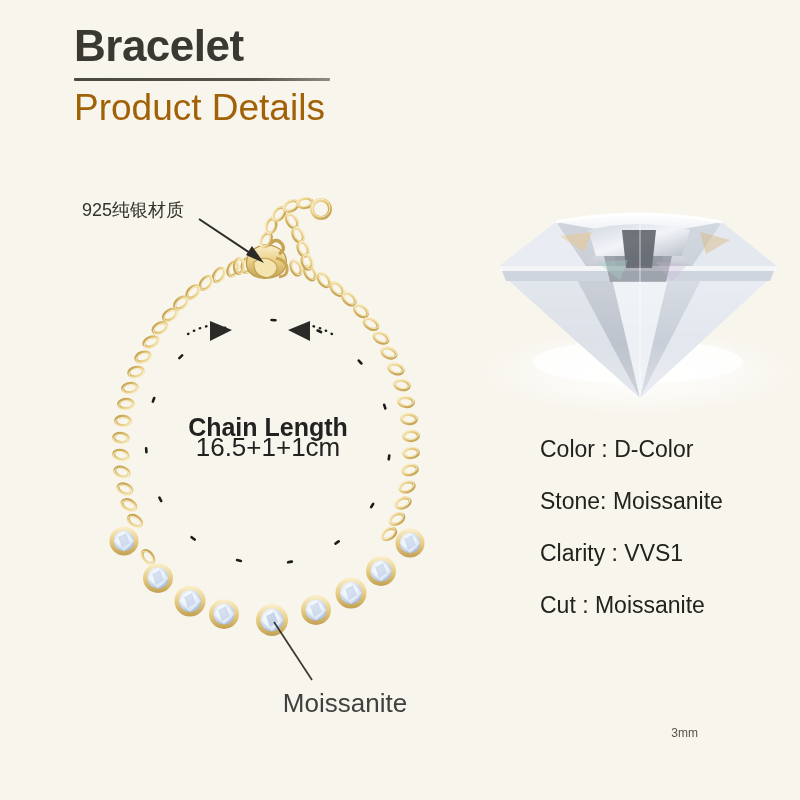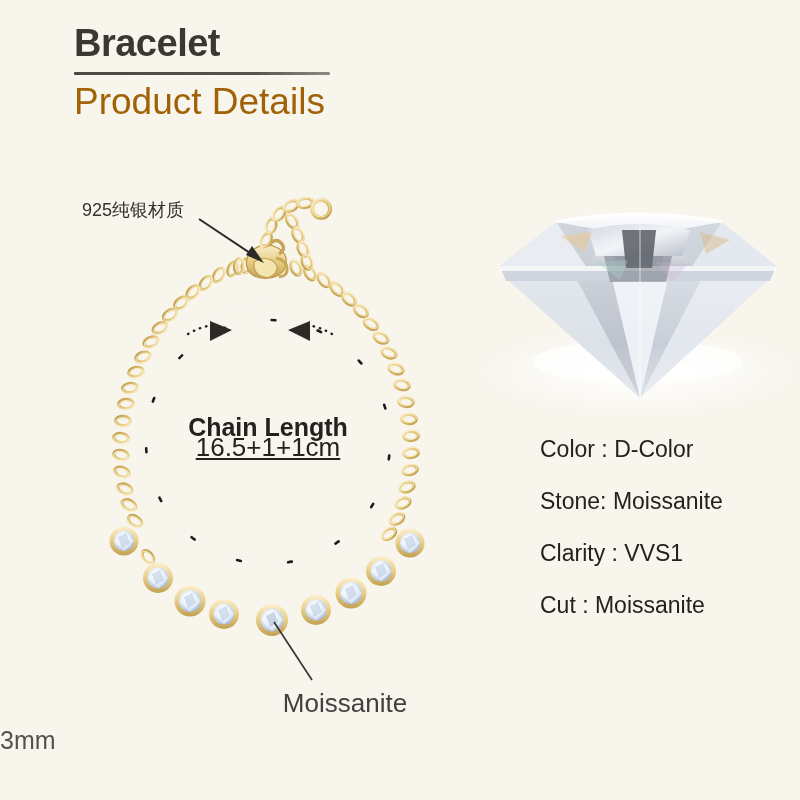--- a/index.html
+++ b/index.html
@@ -22,21 +22,21 @@
   }
 
   
   .header {
     position: absolute;
     left: 74px;
     top: 24px;
     width: 420px;
   }
   .title {
-    font-size: 38px;
+    font-size: 44px;
     font-weight: bold;
     color: #3a3832;
     line-height: 1.0;
     letter-spacing: -0.5px;
     white-space: nowrap;
   }
   .title-rule {
     width: 256px;
     height: 3px;
     margin-top: 10px;
@@ -75,39 +75,38 @@
   }
   .chain-length-value {
     position: absolute;
     left: 0;
     top: 432px;
     width: 536px;
     text-align: center;
     font-size: 26px;
     color: #232220;
     white-space: nowrap;
-    text-decoration: underline;
   }
   .stone-caption {
     position: absolute;
     left: 0;
     top: 688px;
     width: 690px;
     text-align: center;
     font-size: 26px;
     color: #404040;
     white-space: nowrap;
   }
   .stone-size {
     position: absolute;
-    left: 0;
+    left: 8px;
     top: 726px;
     width: 690px;
-    text-align: left;
-    font-size: 25px;
+    text-align: right;
+    font-size: 12px;
     color: #55524c;
     white-space: nowrap;
   }
 
   
   .specs {
     position: absolute;
     left: 540px;
     top: 432px;
     width: 250px;

